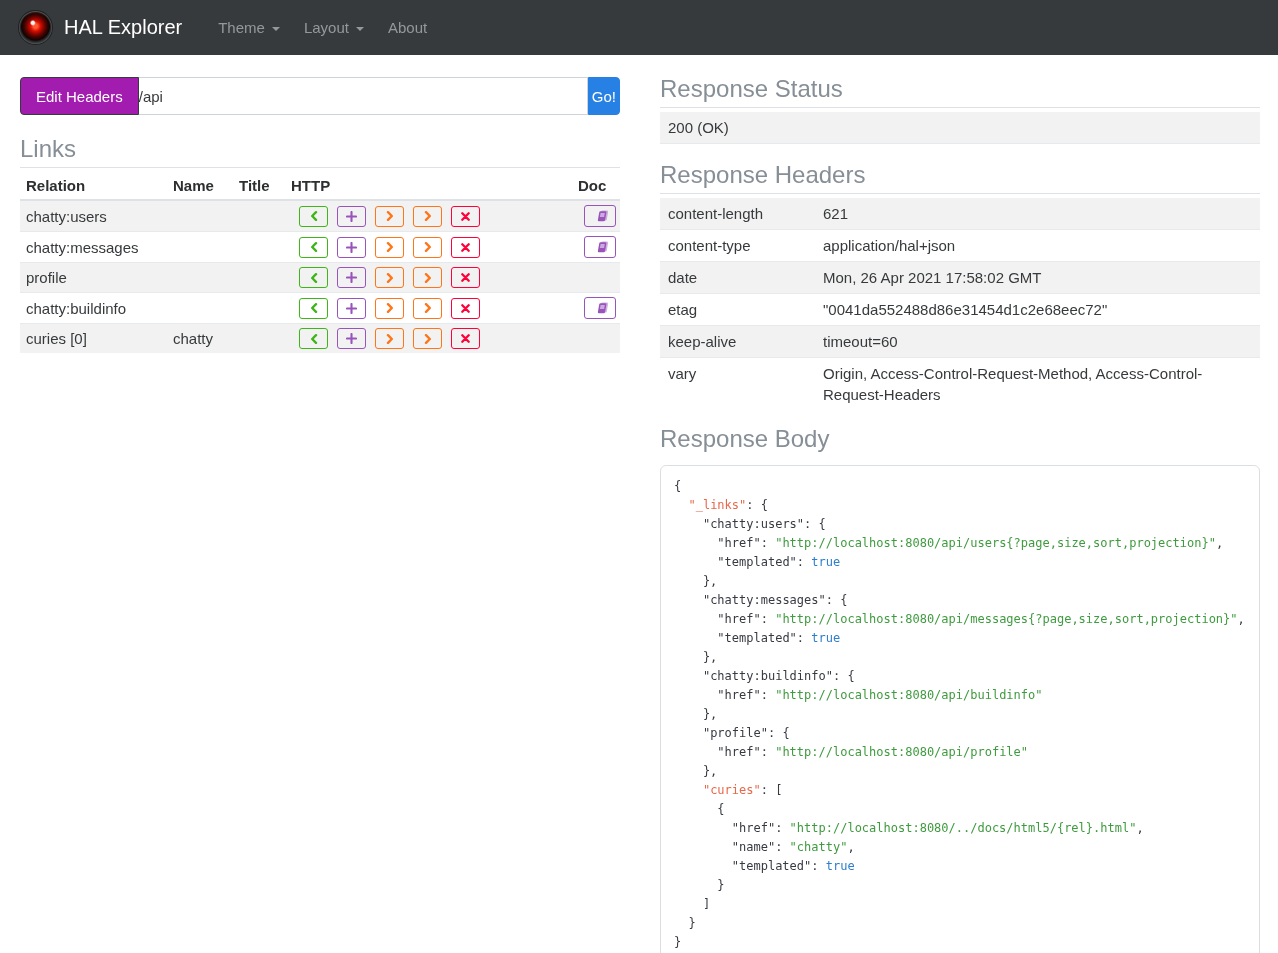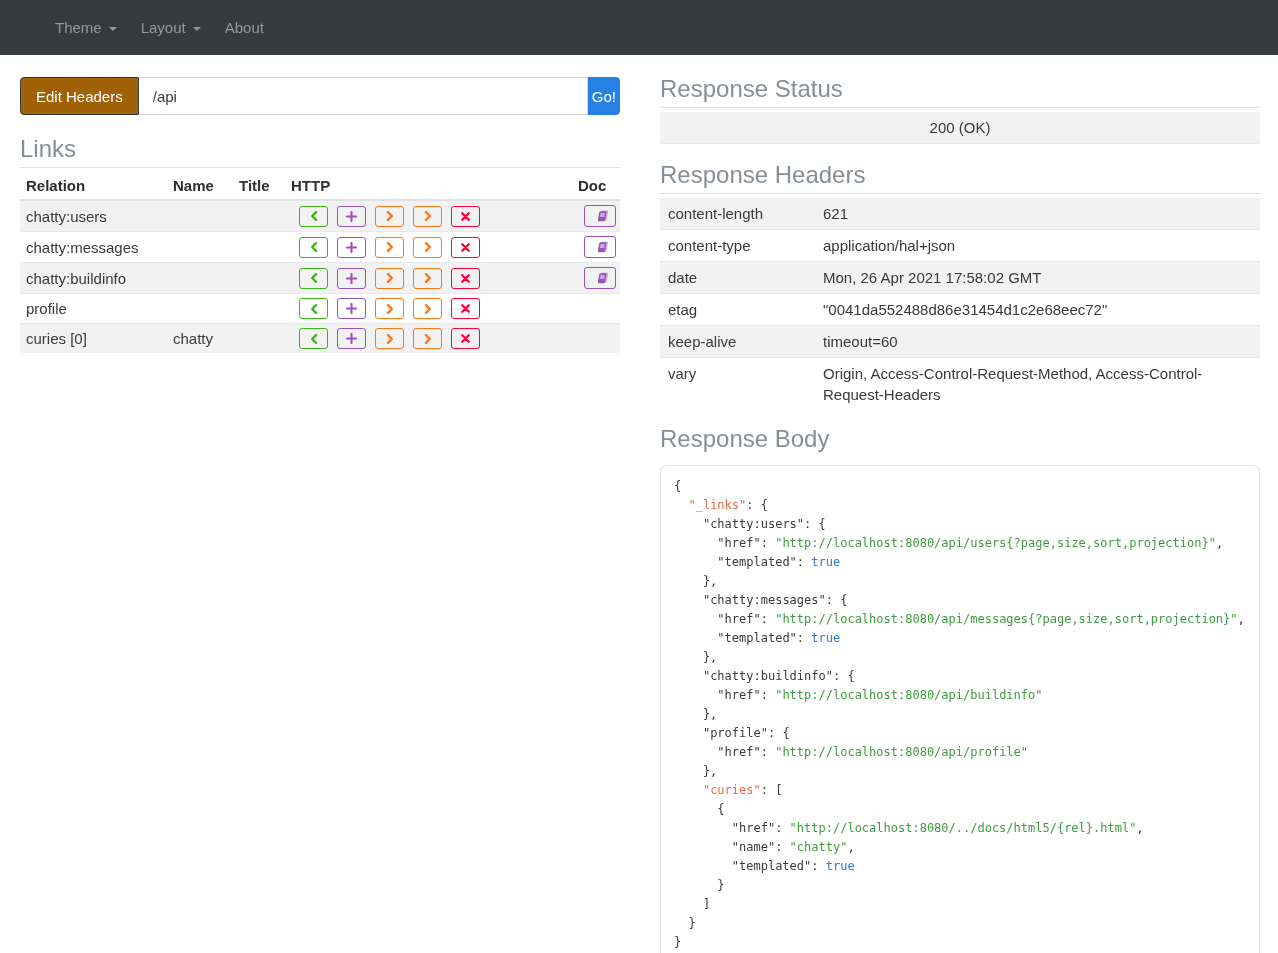--- a/index.html
+++ b/index.html
@@ -38,27 +38,27 @@
     border:4.5px solid transparent; border-top-color:#95989a; border-bottom:none;
   }
 
   
   .main { display:flex; align-items:flex-start; padding:22px 18px 40px 20px; gap:40px; }
   .col { width:600px; flex:0 0 600px; }
 
   
   .input-group { display:flex; height:38px; width:100%; }
   .btn-edit-headers {
-    background:#a16207; color:#fff; border:1px solid #373a3c;
+    background:#a21caf; color:#fff; border:1px solid #373a3c;
     border-radius:4px 0 0 4px; padding:0 15px; font-size:15px;
     font-family:inherit; cursor:pointer; white-space:nowrap;
   }
   .uri-input {
     flex:1 1 auto; min-width:0; border:1px solid #ced4da; border-left:0;
-    padding:0 14px; font-size:15px; font-family:inherit; color:#373a3c; outline:none;
+    padding:0 0; font-size:15px; font-family:inherit; color:#373a3c; outline:none;
   }
   .btn-go {
     background:#2780e3; color:#fff; border:1px solid #2780e3;
     border-radius:0 4px 4px 0; padding:0 3px; font-size:15px;
     font-family:inherit; cursor:pointer;
   }
 
   
   .section-title {
     color:#868e96; font-size:24px; font-weight:400; line-height:23px;
@@ -93,21 +93,21 @@
   .doc-btn {
     display:inline-flex; align-items:center; justify-content:center;
     width:32px; height:22px; padding:0;
     background:transparent; border:1px solid #9954bb; color:#9954bb;
     border-radius:3px; cursor:pointer; vertical-align:middle;
   }
 
   
   .status-row {
     margin-top:4px; background:#f2f2f2; border-bottom:1px solid #e7eaec;
-    padding:5px 8px; font-size:15px; line-height:21px;text-align:center;
+    padding:5px 8px; font-size:15px; line-height:21px;
   }
   .rh-title { margin-top:19px; }
   .headers-table { margin-top:4px; }
   .headers-table td { padding:5px 8px; font-size:15px; line-height:21px; vertical-align:top; }
   .hdr-name { width:155px; }
 
   
   .rb-title { margin-top:17px; margin-bottom:8px; }
   .code-box {
     border:1px solid #dcdfe2; border-radius:6px;
@@ -118,20 +118,24 @@
   }
   .j-key  { color:var(--c-key); }
   .j-skey { color:var(--c-skey); }
   .j-str  { color:var(--c-str); }
   .j-bool { color:var(--c-bool); }
 </style>
 </head>
 <body>
 
 <nav class="navbar">
+  <a class="brand">
+    <span class="hal-eye"></span>
+    <span class="brand-text">HAL Explorer</span>
+  </a>
   <div class="nav-menu">
       <a class="nav-link">
         <span>Theme</span>
         <span class="caret"></span>
       </a>
       <a class="nav-link">
         <span>Layout</span>
         <span class="caret"></span>
       </a>
       <a class="nav-link">
@@ -257,20 +261,57 @@
                     <g transform="skewX(-10) translate(3,0)">
                       <rect x="5.6" y="1.6" width="7" height="10" rx="1.2" fill="currentColor" opacity="0.45"></rect>
                       <rect x="3.8" y="2.2" width="7.2" height="10" rx="1.2" fill="currentColor"></rect>
                       <path d="M5.3 5h4.2M5.3 7h4.2" stroke="#fff" stroke-width="1"></path>
                     </g>
                   </svg>
                 </span>
               </button></td>
           </tr>
           <tr>
+            <td>profile</td>
+            <td></td>
+            <td></td>
+            <td class="cell-http"><button class="http-btn" style="--c: #3fb618;">
+                <span style="display: inline-flex;">
+                  <svg width="10" height="10" viewBox="0 0 10 10">
+                    <path d="M7 1.2 3.2 5 7 8.8" fill="none" stroke="currentColor" stroke-width="2.4" stroke-linecap="round" stroke-linejoin="round"></path>
+                  </svg>
+                </span>
+              </button><button class="http-btn" style="--c: #9954bb;">
+                <span style="display: inline-flex;">
+                  <svg width="11" height="11" viewBox="0 0 11 11">
+                    <path d="M5.5 1v9M1 5.5h9" fill="none" stroke="currentColor" stroke-width="2.1" stroke-linecap="round"></path>
+                  </svg>
+                </span>
+              </button><button class="http-btn" style="--c: #ff7518;">
+                <span style="display: inline-flex;">
+                  <svg width="10" height="10" viewBox="0 0 10 10">
+                    <path d="M3 1.2 6.8 5 3 8.8" fill="none" stroke="currentColor" stroke-width="2.4" stroke-linecap="round" stroke-linejoin="round"></path>
+                  </svg>
+                </span>
+              </button><button class="http-btn" style="--c: #ff7518;">
+                <span style="display: inline-flex;">
+                  <svg width="10" height="10" viewBox="0 0 10 10">
+                    <path d="M3 1.2 6.8 5 3 8.8" fill="none" stroke="currentColor" stroke-width="2.4" stroke-linecap="round" stroke-linejoin="round"></path>
+                  </svg>
+                </span>
+              </button><button class="http-btn" style="--c: #ff0039;">
+                <span style="display: inline-flex;">
+                  <svg width="9" height="9" viewBox="0 0 9 9">
+                    <path d="M1.3 1.3l6.4 6.4M7.7 1.3 1.3 7.7" fill="none" stroke="currentColor" stroke-width="2.3" stroke-linecap="round"></path>
+                  </svg>
+                </span>
+              </button></td>
+            <td class="cell-doc"></td>
+          </tr>
+          <tr>
             <td>chatty:buildinfo</td>
             <td></td>
             <td></td>
             <td class="cell-http"><button class="http-btn" style="--c: #3fb618;">
                 <span style="display: inline-flex;">
                   <svg width="10" height="10" viewBox="0 0 10 10">
                     <path d="M7 1.2 3.2 5 7 8.8" fill="none" stroke="currentColor" stroke-width="2.4" stroke-linecap="round" stroke-linejoin="round"></path>
                   </svg>
                 </span>
               </button><button class="http-btn" style="--c: #9954bb;">
@@ -302,57 +343,20 @@
                 <span style="display: inline-flex;">
                   <svg width="15" height="14" viewBox="0 0 15 14">
                     <g transform="skewX(-10) translate(3,0)">
                       <rect x="5.6" y="1.6" width="7" height="10" rx="1.2" fill="currentColor" opacity="0.45"></rect>
                       <rect x="3.8" y="2.2" width="7.2" height="10" rx="1.2" fill="currentColor"></rect>
                       <path d="M5.3 5h4.2M5.3 7h4.2" stroke="#fff" stroke-width="1"></path>
                     </g>
                   </svg>
                 </span>
               </button></td>
-          </tr>
-          <tr>
-            <td>profile</td>
-            <td></td>
-            <td></td>
-            <td class="cell-http"><button class="http-btn" style="--c: #3fb618;">
-                <span style="display: inline-flex;">
-                  <svg width="10" height="10" viewBox="0 0 10 10">
-                    <path d="M7 1.2 3.2 5 7 8.8" fill="none" stroke="currentColor" stroke-width="2.4" stroke-linecap="round" stroke-linejoin="round"></path>
-                  </svg>
-                </span>
-              </button><button class="http-btn" style="--c: #9954bb;">
-                <span style="display: inline-flex;">
-                  <svg width="11" height="11" viewBox="0 0 11 11">
-                    <path d="M5.5 1v9M1 5.5h9" fill="none" stroke="currentColor" stroke-width="2.1" stroke-linecap="round"></path>
-                  </svg>
-                </span>
-              </button><button class="http-btn" style="--c: #ff7518;">
-                <span style="display: inline-flex;">
-                  <svg width="10" height="10" viewBox="0 0 10 10">
-                    <path d="M3 1.2 6.8 5 3 8.8" fill="none" stroke="currentColor" stroke-width="2.4" stroke-linecap="round" stroke-linejoin="round"></path>
-                  </svg>
-                </span>
-              </button><button class="http-btn" style="--c: #ff7518;">
-                <span style="display: inline-flex;">
-                  <svg width="10" height="10" viewBox="0 0 10 10">
-                    <path d="M3 1.2 6.8 5 3 8.8" fill="none" stroke="currentColor" stroke-width="2.4" stroke-linecap="round" stroke-linejoin="round"></path>
-                  </svg>
-                </span>
-              </button><button class="http-btn" style="--c: #ff0039;">
-                <span style="display: inline-flex;">
-                  <svg width="9" height="9" viewBox="0 0 9 9">
-                    <path d="M1.3 1.3l6.4 6.4M7.7 1.3 1.3 7.7" fill="none" stroke="currentColor" stroke-width="2.3" stroke-linecap="round"></path>
-                  </svg>
-                </span>
-              </button></td>
-            <td class="cell-doc"></td>
           </tr>
           <tr>
             <td>curies [0]</td>
             <td>chatty</td>
             <td></td>
             <td class="cell-http"><button class="http-btn" style="--c: #3fb618;">
                 <span style="display: inline-flex;">
                   <svg width="10" height="10" viewBox="0 0 10 10">
                     <path d="M7 1.2 3.2 5 7 8.8" fill="none" stroke="currentColor" stroke-width="2.4" stroke-linecap="round" stroke-linejoin="round"></path>
                   </svg>

